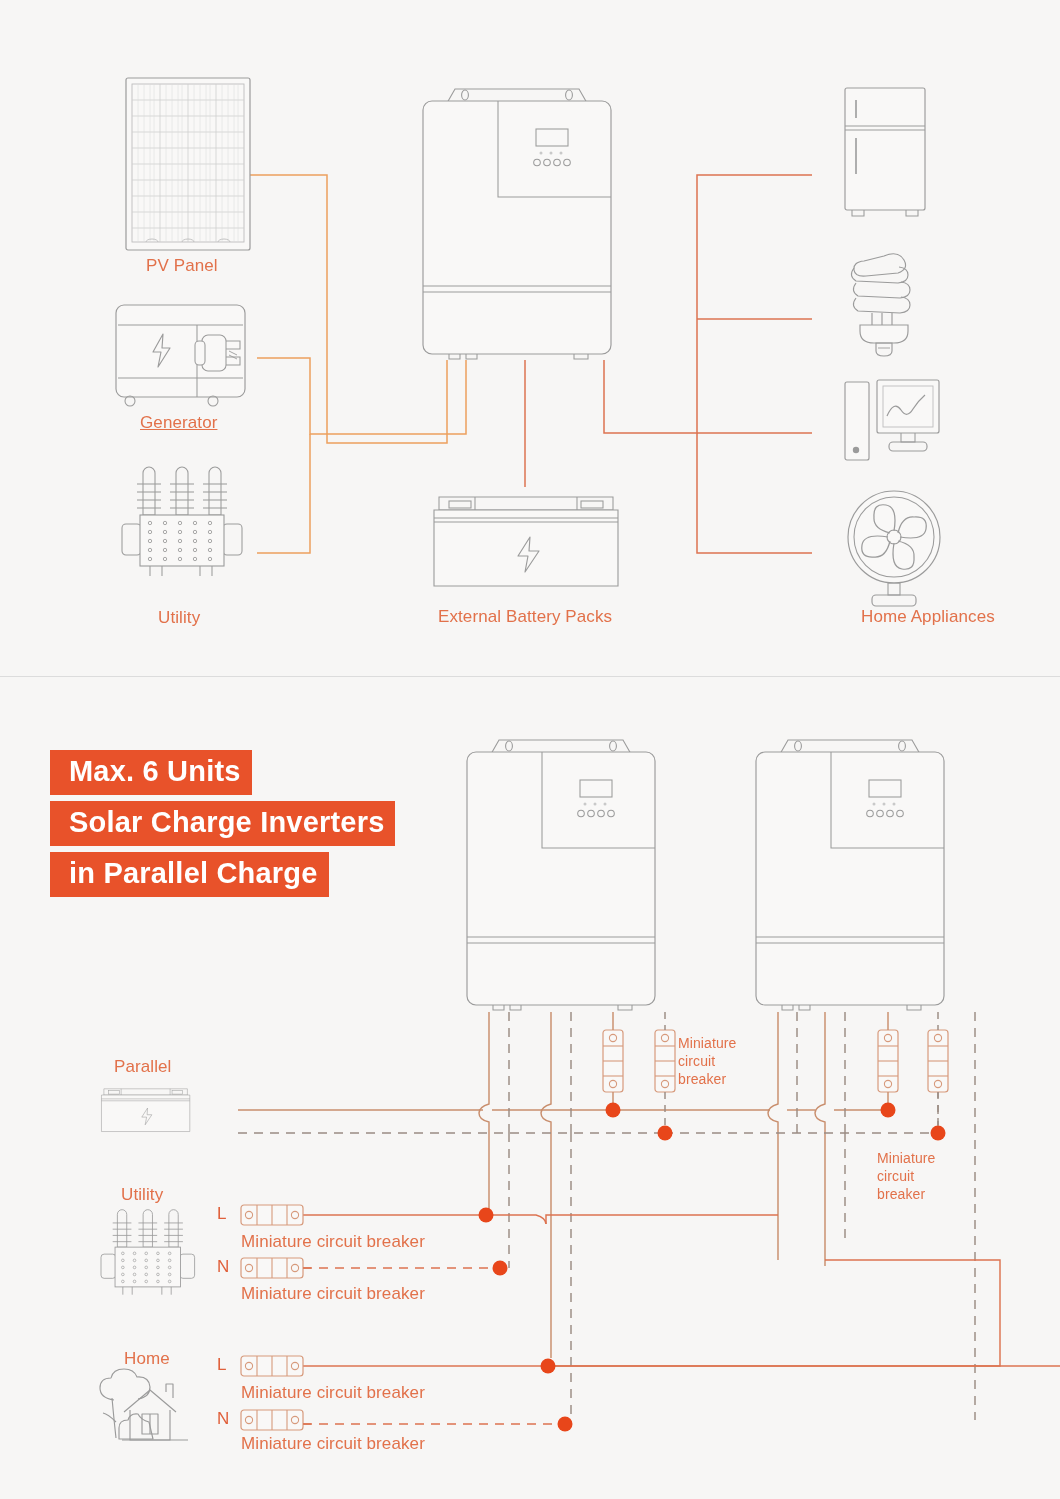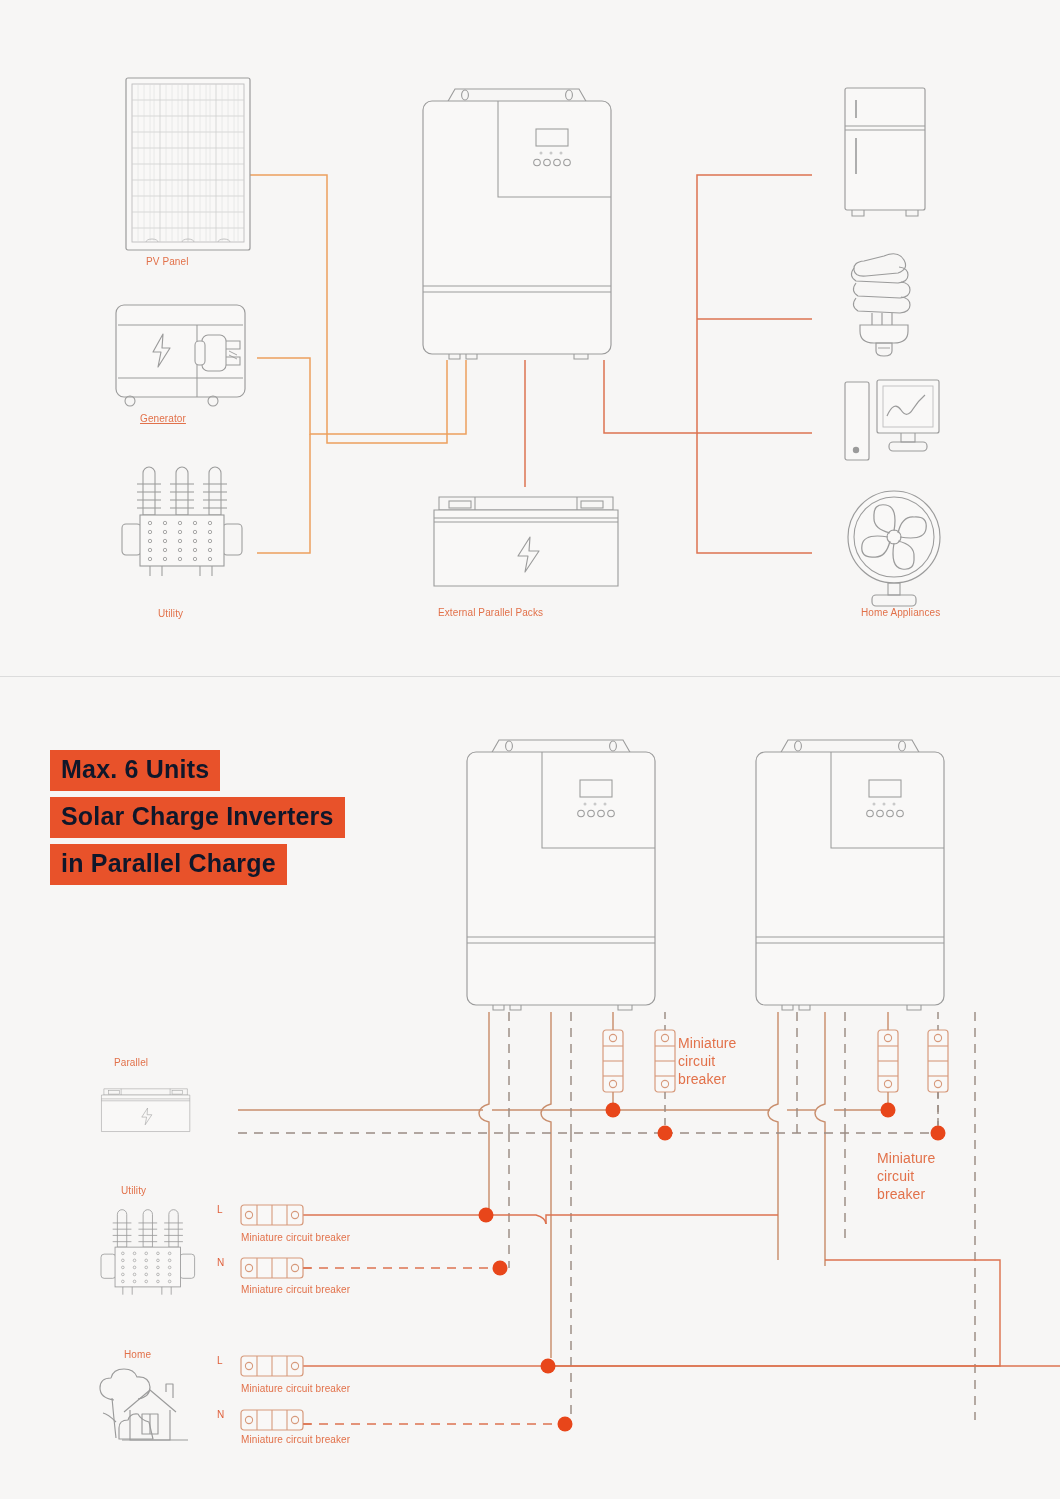--- a/index.html
+++ b/index.html
@@ -1,26 +1,26 @@
 <!DOCTYPE html>
 <html><head>
 <meta charset="utf-8">
 <style>
   html,body{margin:0;padding:0;background:#f7f6f5;}
   body{font-family:"Liberation Sans", sans-serif;}
   #page{position:relative;width:1060px;height:1499px;background:#f7f6f5;overflow:hidden;}
   .sec-divider{position:absolute;left:0;top:676px;width:1060px;height:1px;background:#dcdcdc;}
   svg.layer{position:absolute;left:0;top:0;width:1060px;height:1499px;pointer-events:none;}
-  .lbl{position:absolute;font-size:10px;letter-spacing:.1px;white-space:nowrap;}
+  .lbl{position:absolute;font-size:17px;letter-spacing:.1px;white-space:nowrap;}
   .lbl-orange{color:#e2714a;}
   .lbl-red{color:#e0603b;}
   .lbl-sm{font-size:14px;line-height:18px;}
   .title-wrap{position:absolute;left:50px;top:750px;}
-  .title-line{display:inline-block;background:#e8522a;color:#0f172a;
-      font-weight:bold;font-size:25px;line-height:1.0;padding:7px 11px 9px 11px;
+  .title-line{display:inline-block;background:#e8522a;color:#ffffff;
+      font-weight:bold;font-size:29px;line-height:1.0;padding:7px 11px 9px 19px;
       margin-bottom:6px;letter-spacing:.2px;white-space:nowrap;}
   .title-row{display:block;}
 </style>
 </head>
 <body>
 
 <div id="page">
 
   <div class="sec-divider"></div>
 
@@ -421,21 +421,21 @@
       <circle cx="486" cy="1215" r="7.5"></circle>
       <circle cx="500" cy="1268" r="7.5"></circle>
       <circle cx="548" cy="1366" r="7.5"></circle>
       <circle cx="565" cy="1424" r="7.5"></circle>
     </g>
   </svg>
 
   <div class="lbl lbl-orange" style="left:146px;top:256px;">PV Panel</div>
   <div class="lbl lbl-orange" style="left:140px;top:413px;text-decoration:underline;">Generator</div>
   <div class="lbl lbl-orange" style="left:158px;top:608px;">Utility</div>
-  <div class="lbl lbl-orange" style="left:438px;top:607px;">External Parallel Packs</div>
+  <div class="lbl lbl-orange" style="left:438px;top:607px;">External Battery Packs</div>
   <div class="lbl lbl-orange" style="left:861px;top:607px;">Home Appliances</div>
 
   <div class="title-wrap">
     <div class="title-row"><span class="title-line">Max. 6 Units</span></div>
     <div class="title-row"><span class="title-line">Solar Charge Inverters</span></div>
     <div class="title-row"><span class="title-line">in Parallel Charge</span></div>
   </div>
 
   <div class="lbl lbl-orange" style="left:114px;top:1057px;">Parallel</div>
   <div class="lbl lbl-orange" style="left:121px;top:1185px;">Utility</div>

